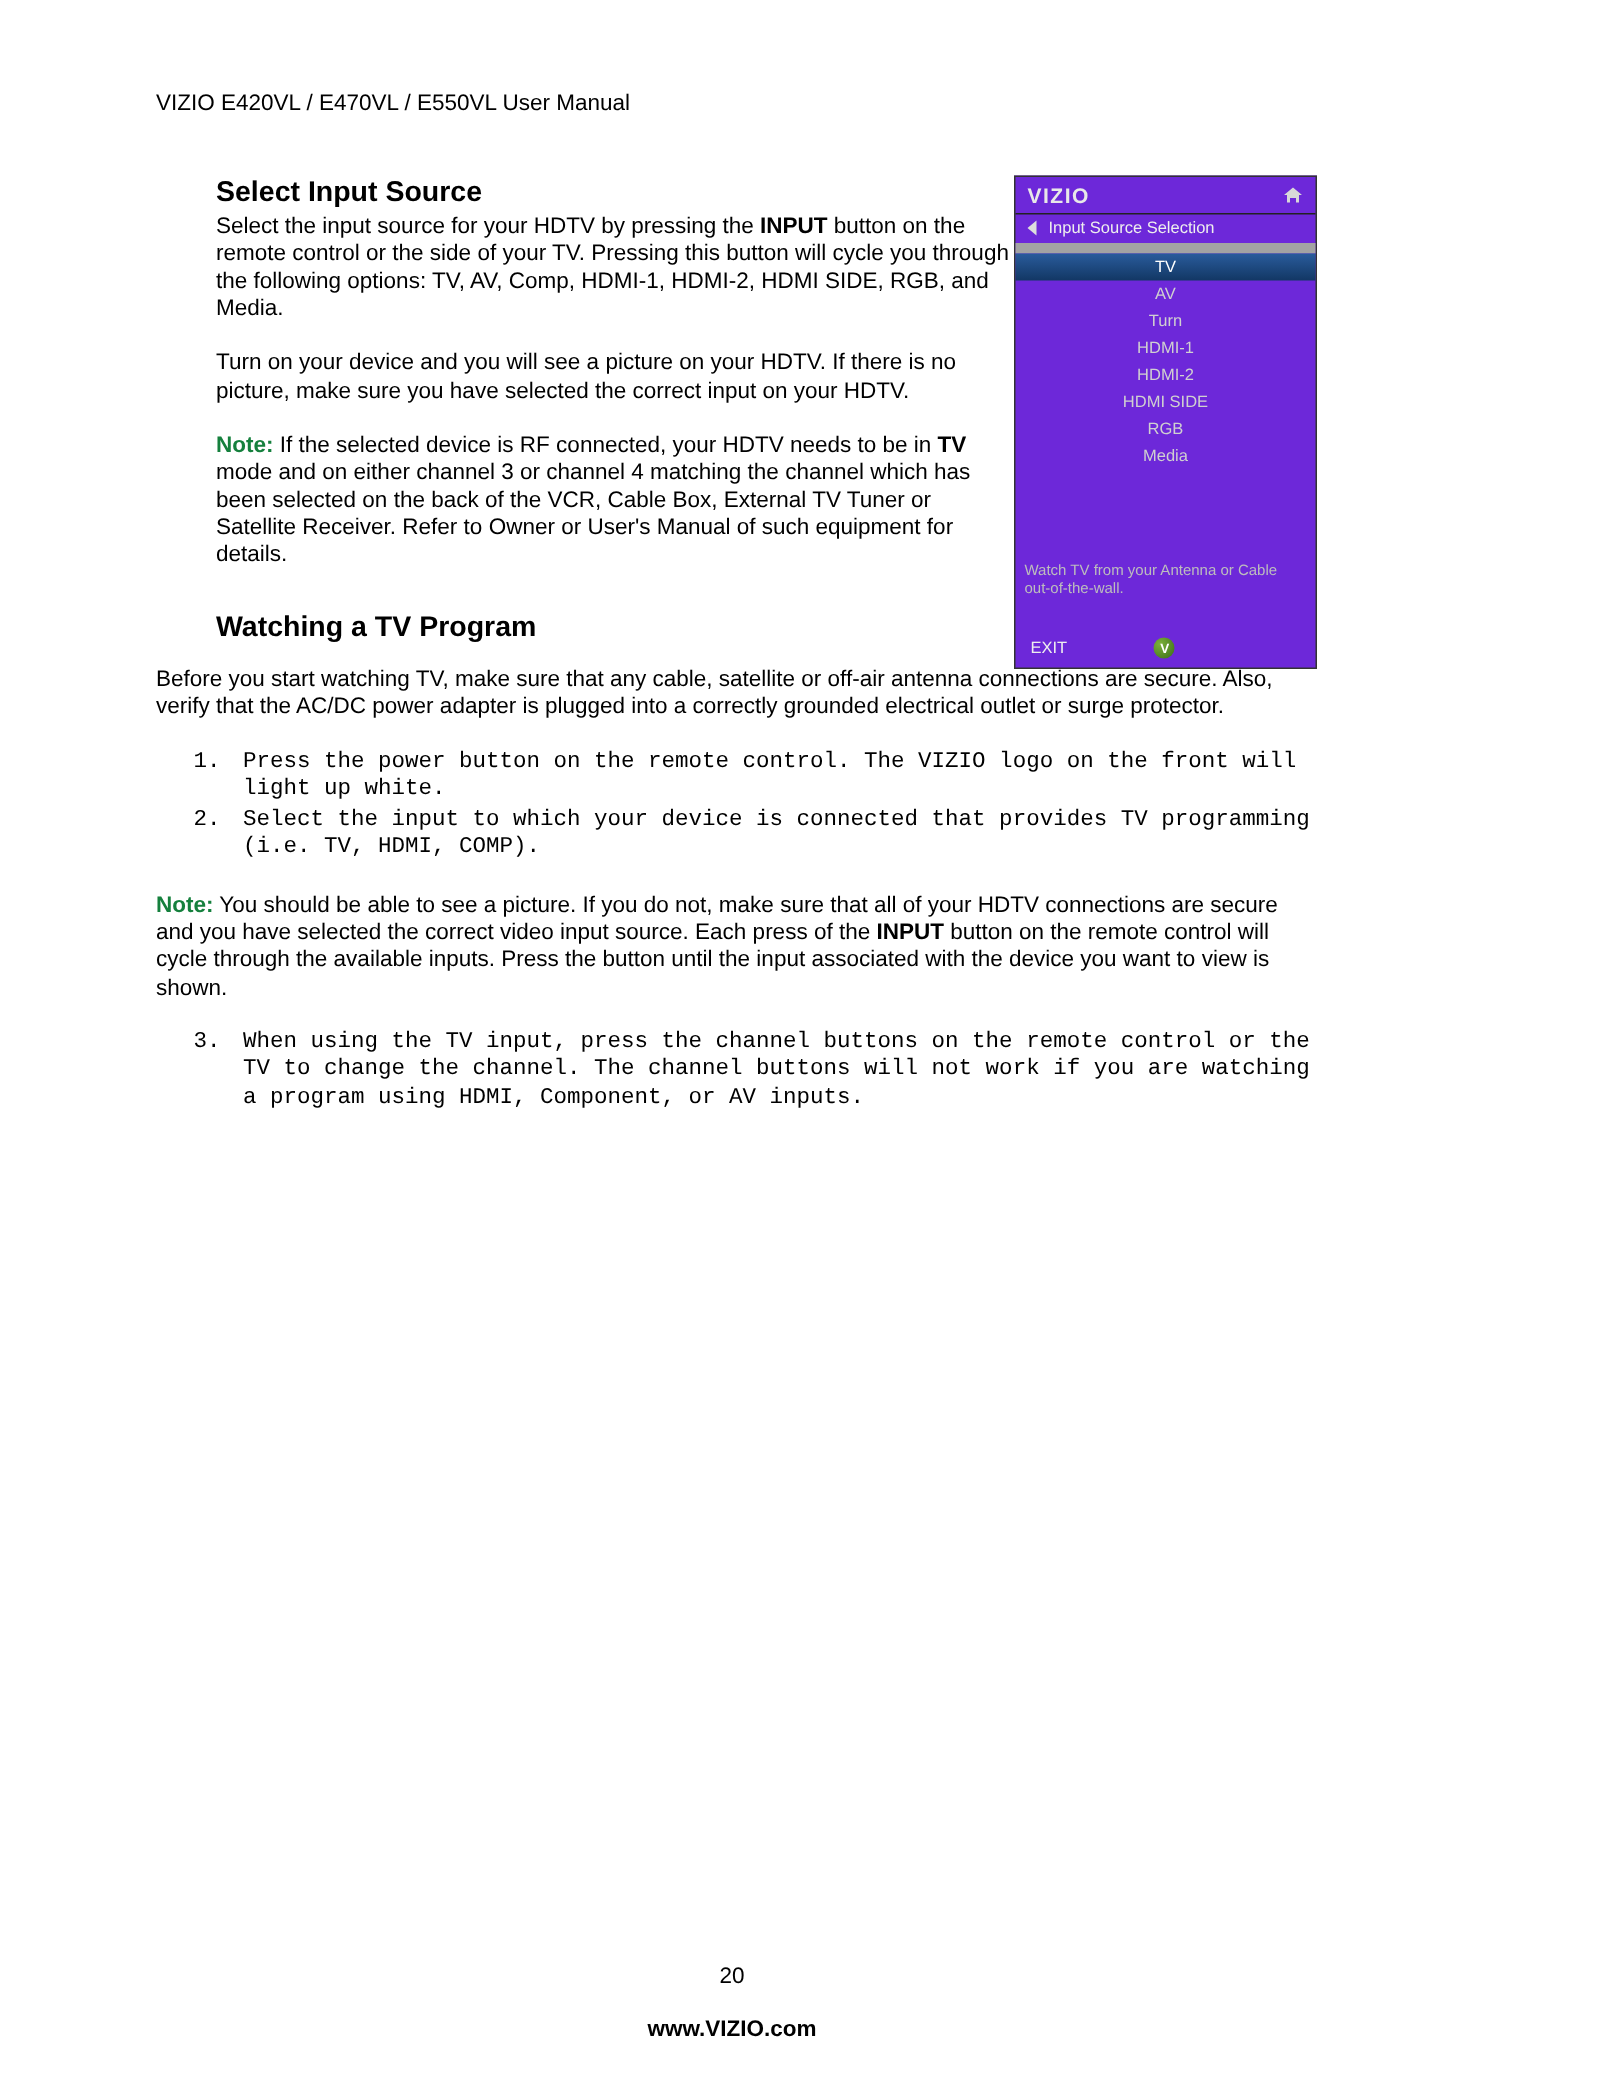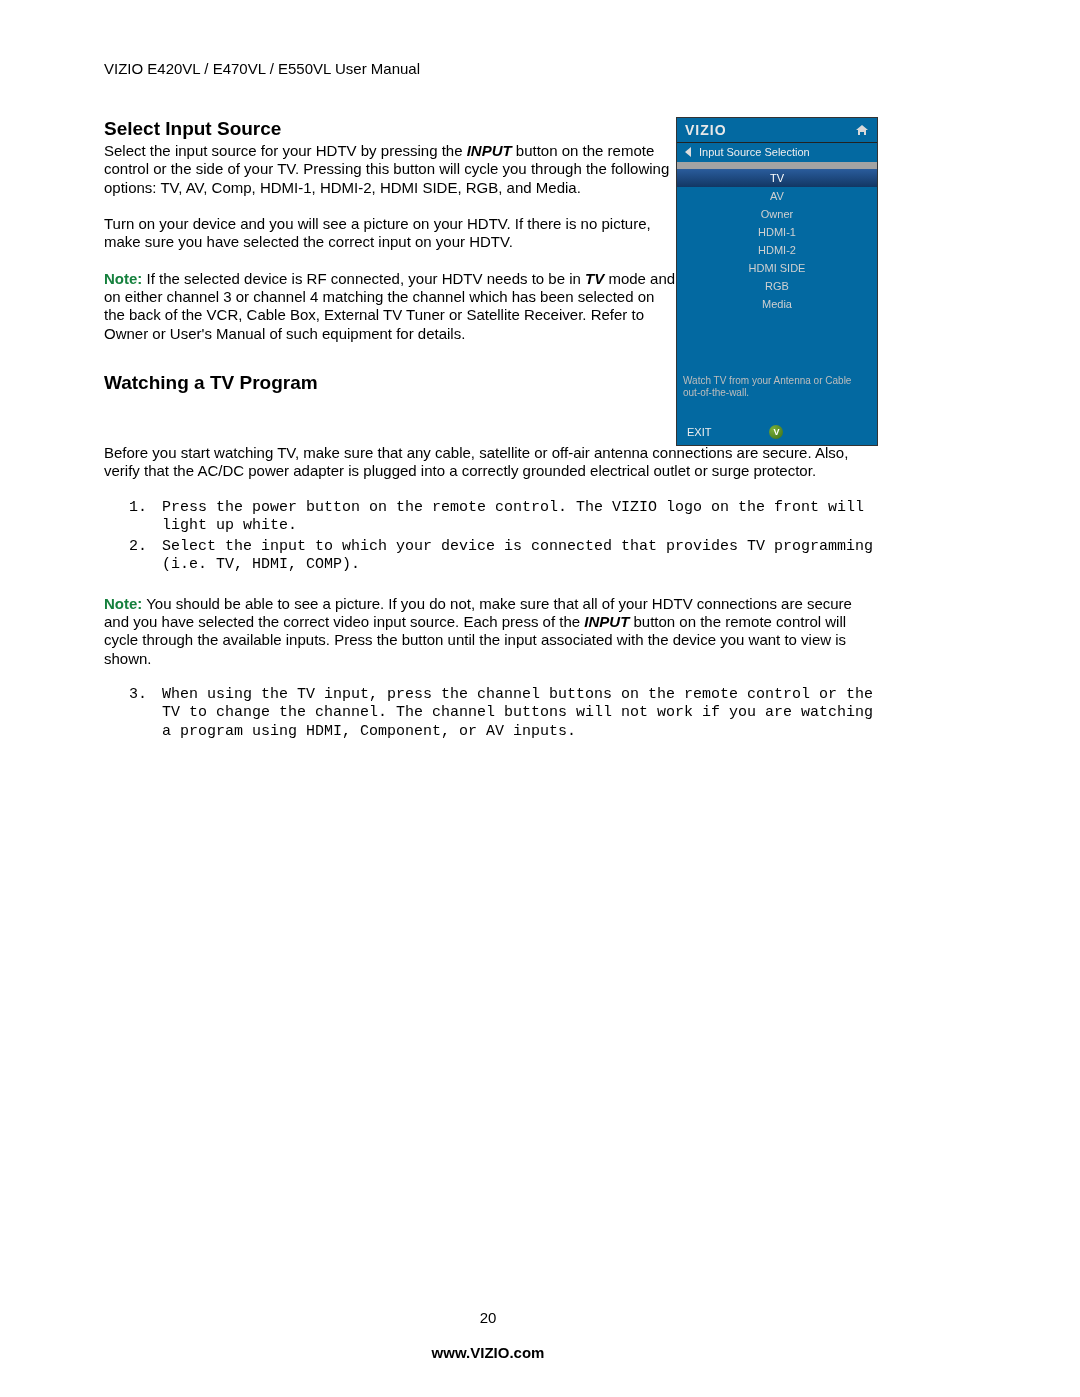--- a/index.html
+++ b/index.html
@@ -29,46 +29,47 @@
     font-size: 19px;
     font-weight: bold;
     margin: 0 0 2px 0;
   }
   .body-text {
     font-size: 15px;
     line-height: 1.22;
   }
   .para { margin: 0 0 18px 0; }
   .note-label { color: #15803d; font-weight: bold; }
-  .bold { font-weight: bold; font-style: italic; }
+  .bold { font-weight: bold; }
 
   .two-col {
     display: flex;
     gap: 0;
     align-items: flex-start;
+    margin-left: 40px;
   }
   .col-text { flex: 1; }
   .col-side { width: 200px; flex: 0 0 200px; }
 
   ol.steps { margin: 0 0 20px 0; padding-left: 52px; font-family: Liberation Mono, monospace; }
   ol.steps li { font-size: 15px; line-height: 1.22; padding-left: 6px; margin-bottom: 3px; }
 
   .footer {
     position: absolute;
     left: 0; right: 0;
     bottom: 36px;
     text-align: center;
     font-size: 15px;
   }
   .footer .site { font-weight: bold; margin-top: 18px; }
 
   
   .osd {
     width: 200px;
-    background: #0369a1;
+    background: #6d28d9;
     color: #d8d8d8;
     font-size: 11px;
     border: 1px solid #333;
   }
   .osd-top {
     display: flex;
     align-items: center;
     justify-content: space-between;
     padding: 4px 8px 4px 8px;
     border-bottom: 1px solid #222;
@@ -163,21 +164,21 @@
               </svg>
           </span>
         </div>
         <div class="osd-subhead">
           <span class="tri-left"></span>
           <span>Input Source Selection</span>
         </div>
         <div class="osd-list">
           <div class="osd-item selected">TV</div>
           <div class="osd-item">AV</div>
-          <div class="osd-item">Owner</div>
+          <div class="osd-item">Turn</div>
           <div class="osd-item">HDMI-1</div>
           <div class="osd-item">HDMI-2</div>
           <div class="osd-item">HDMI SIDE</div>
           <div class="osd-item">RGB</div>
           <div class="osd-item">Media</div>
         </div>
         <div class="osd-spacer"></div>
         <div class="osd-desc">Watch TV from your Antenna or Cable out-of-the-wall.</div>
         <div class="osd-bottom">
           <span class="osd-exit">EXIT</span>

